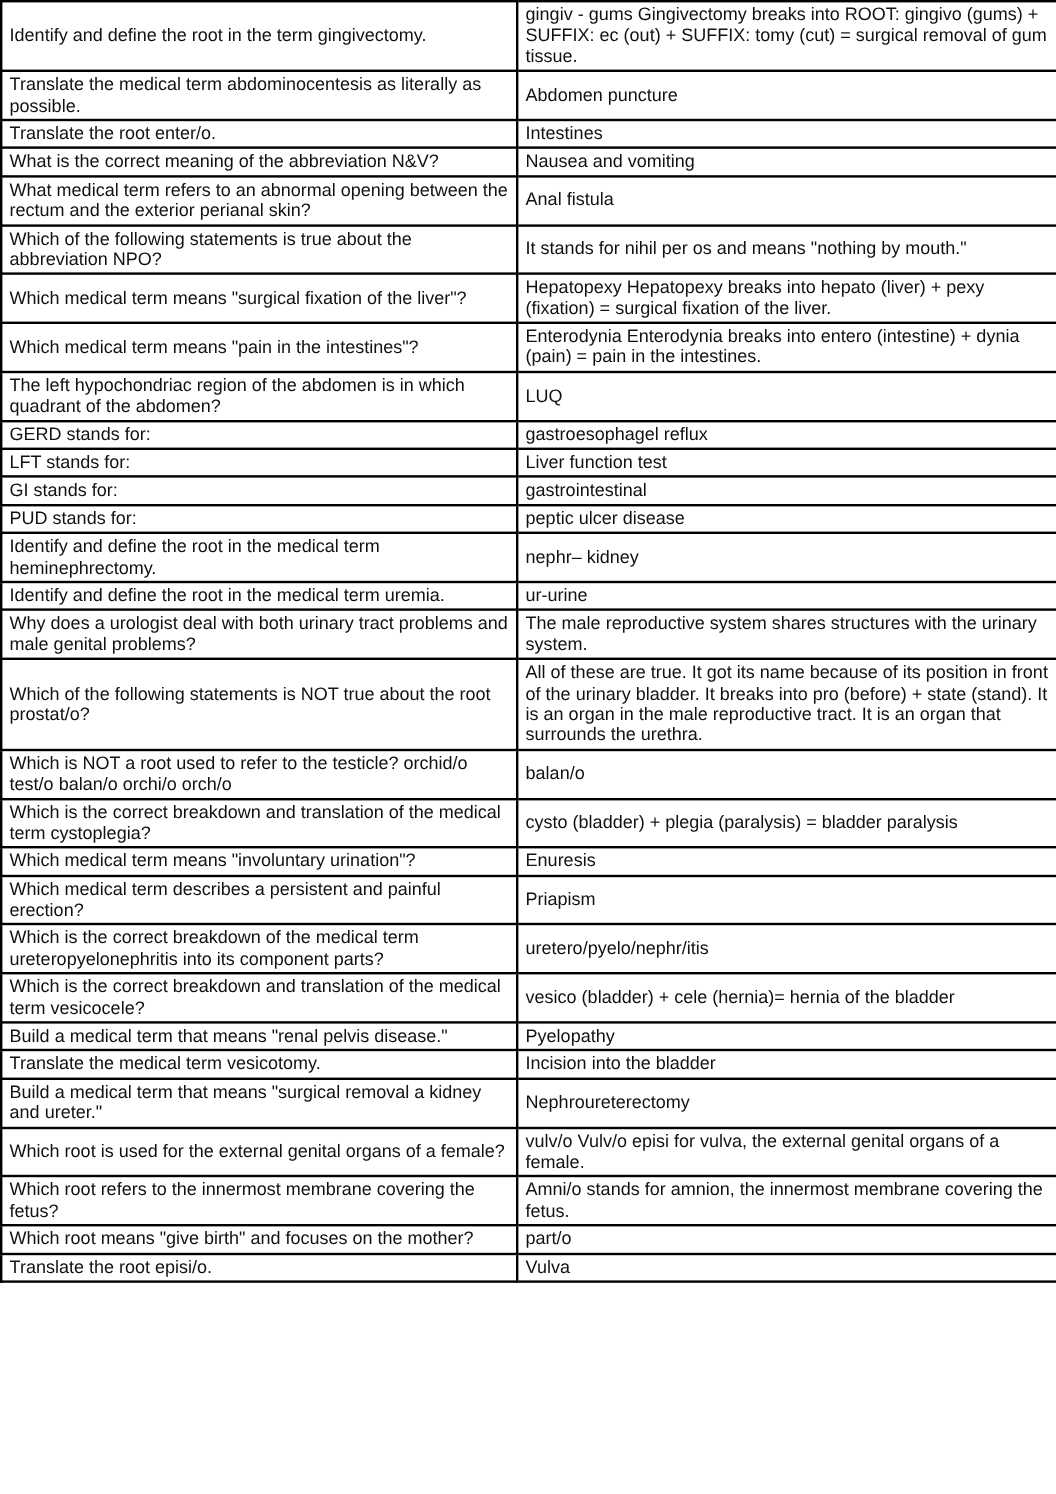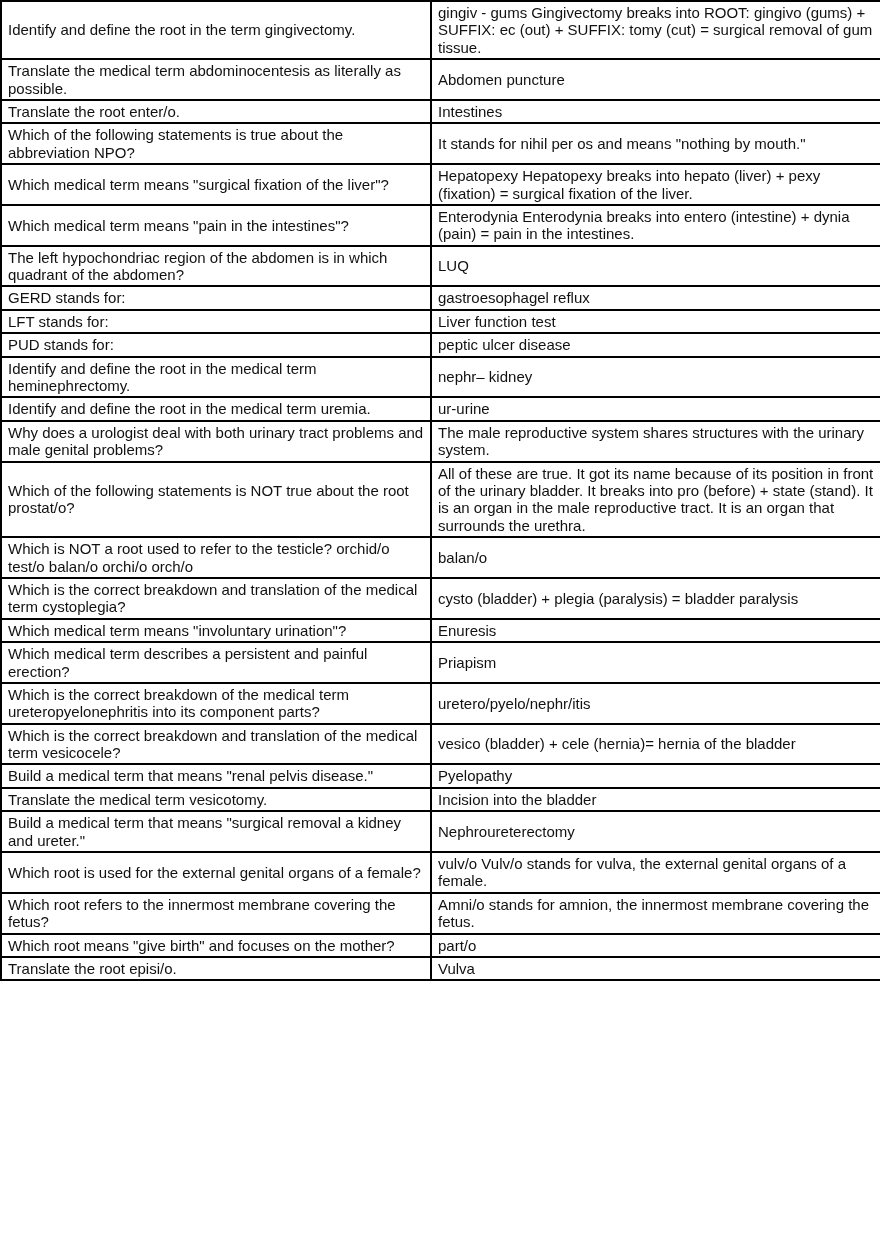--- a/index.html
+++ b/index.html
@@ -48,20 +48,28 @@
         </tr>
         <tr>
           <td>Translate the medical term abdominocentesis as literally as possible.</td>
           <td>Abdomen puncture</td>
         </tr>
         <tr>
           <td>Translate the root enter/o.</td>
           <td>Intestines</td>
         </tr>
         <tr>
+          <td>What is the correct meaning of the abbreviation N&amp;V?</td>
+          <td>Nausea and vomiting</td>
+        </tr>
+        <tr>
+          <td>What medical term refers to an abnormal opening between the rectum and the exterior perianal skin?</td>
+          <td>Anal fistula</td>
+        </tr>
+        <tr>
           <td>Which of the following statements is true about the abbreviation NPO?</td>
           <td>It stands for nihil per os and means "nothing by mouth."</td>
         </tr>
         <tr>
           <td>Which medical term means "surgical fixation of the liver"?</td>
           <td>Hepatopexy Hepatopexy breaks into hepato (liver) + pexy (fixation) = surgical fixation of the liver.</td>
         </tr>
         <tr>
           <td>Which medical term means "pain in the intestines"?</td>
           <td>Enterodynia Enterodynia breaks into entero (intestine) + dynia (pain) = pain in the intestines.</td>
@@ -70,20 +78,24 @@
           <td>The left hypochondriac region of the abdomen is in which quadrant of the abdomen?</td>
           <td>LUQ</td>
         </tr>
         <tr>
           <td>GERD stands for:</td>
           <td>gastroesophagel reflux</td>
         </tr>
         <tr>
           <td>LFT stands for:</td>
           <td>Liver function test</td>
+        </tr>
+        <tr>
+          <td>GI stands for:</td>
+          <td>gastrointestinal</td>
         </tr>
         <tr>
           <td>PUD stands for:</td>
           <td>peptic ulcer disease</td>
         </tr>
         <tr>
           <td>Identify and define the root in the medical term heminephrectomy.</td>
           <td>nephr– kidney</td>
         </tr>
         <tr>
@@ -129,21 +141,21 @@
         <tr>
           <td>Translate the medical term vesicotomy.</td>
           <td>Incision into the bladder</td>
         </tr>
         <tr>
           <td>Build a medical term that means "surgical removal a kidney and ureter."</td>
           <td>Nephroureterectomy</td>
         </tr>
         <tr>
           <td>Which root is used for the external genital organs of a female?</td>
-          <td>vulv/o Vulv/o stands for vulva, the external genital organs of a female.</td>
+          <td>vulv/o Vulv/o episi for vulva, the external genital organs of a female.</td>
         </tr>
         <tr>
           <td>Which root refers to the innermost membrane covering the fetus?</td>
           <td>Amni/o stands for amnion, the innermost membrane covering the fetus.</td>
         </tr>
         <tr>
           <td>Which root means "give birth" and focuses on the mother?</td>
           <td>part/o</td>
         </tr>
         <tr>

